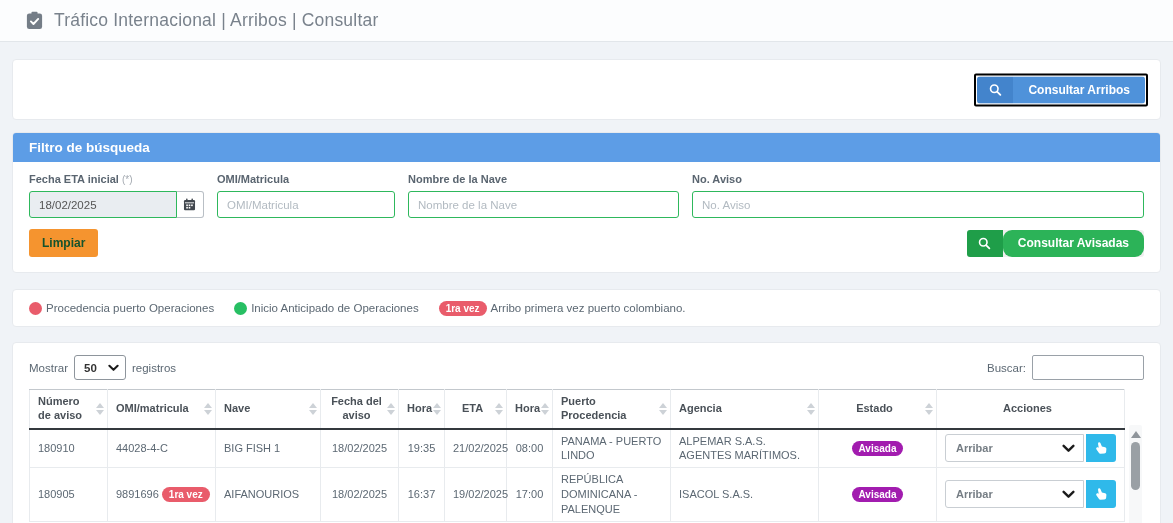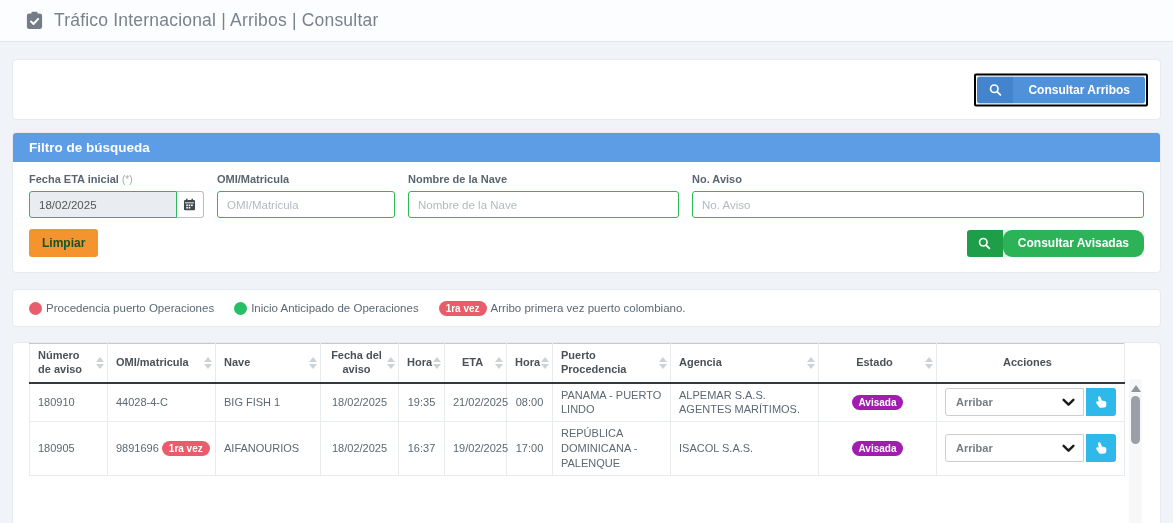--- a/index.html
+++ b/index.html
@@ -240,20 +240,36 @@
       <span class="dot" style="background:#27bf63;"></span>
       <span class="legend-label">Inicio Anticipado de Operaciones</span>
     </span>
     <span class="legend-item">
       <span class="pill-badge" style="background:#e95c6b;">1ra vez</span>
       <span class="legend-label">Arribo primera vez puerto colombiano.</span>
     </span>
   </div>
 
   <div class="panel results-panel">
+    <div class="controls-row">
+      <div class="length-ctl">
+        <span>Mostrar</span>
+        <span class="mini-select">
+          <span>50</span>
+          <svg width="11" height="8" viewBox="0 0 12 8">
+              <path d="M1.5 1.5L6 6l4.5-4.5" stroke="#1b1b1b" stroke-width="2.2" fill="none" stroke-linecap="round" stroke-linejoin="round"></path>
+            </svg>
+        </span>
+        <span>registros</span>
+      </div>
+      <div class="search-ctl">
+        <span>Buscar:</span>
+        <input type="text" style="">
+      </div>
+    </div>
 
     <div class="table-zone">
       <table>
         <colgroup>
           <col style="width:78px">
             <col style="width:108px">
             <col style="width:105px">
             <col style="width:78px">
           <col style="width:46px">
             <col style="width:62px">

